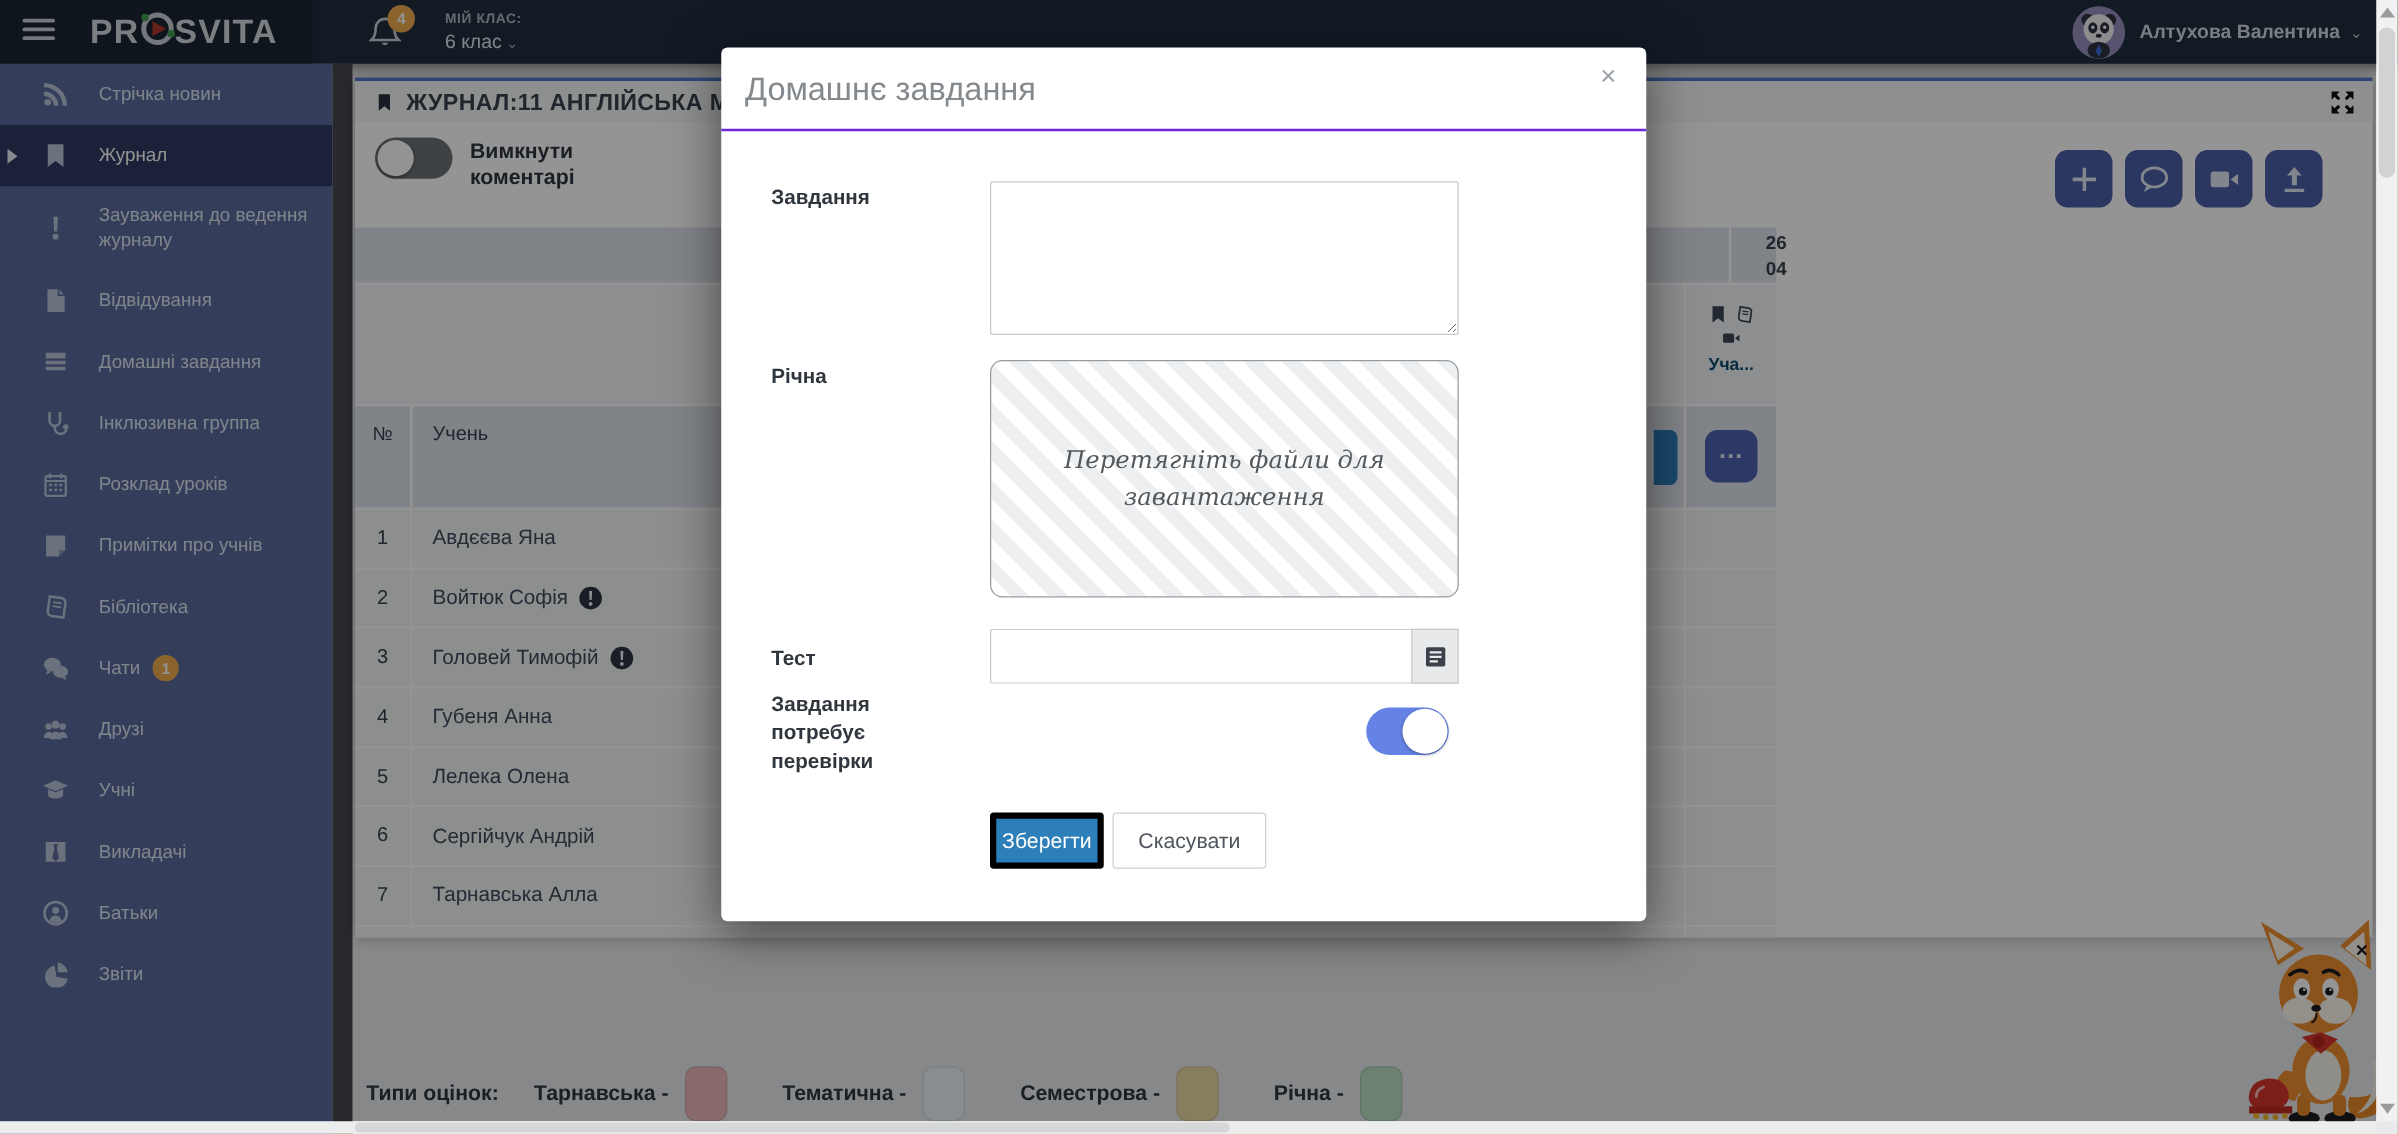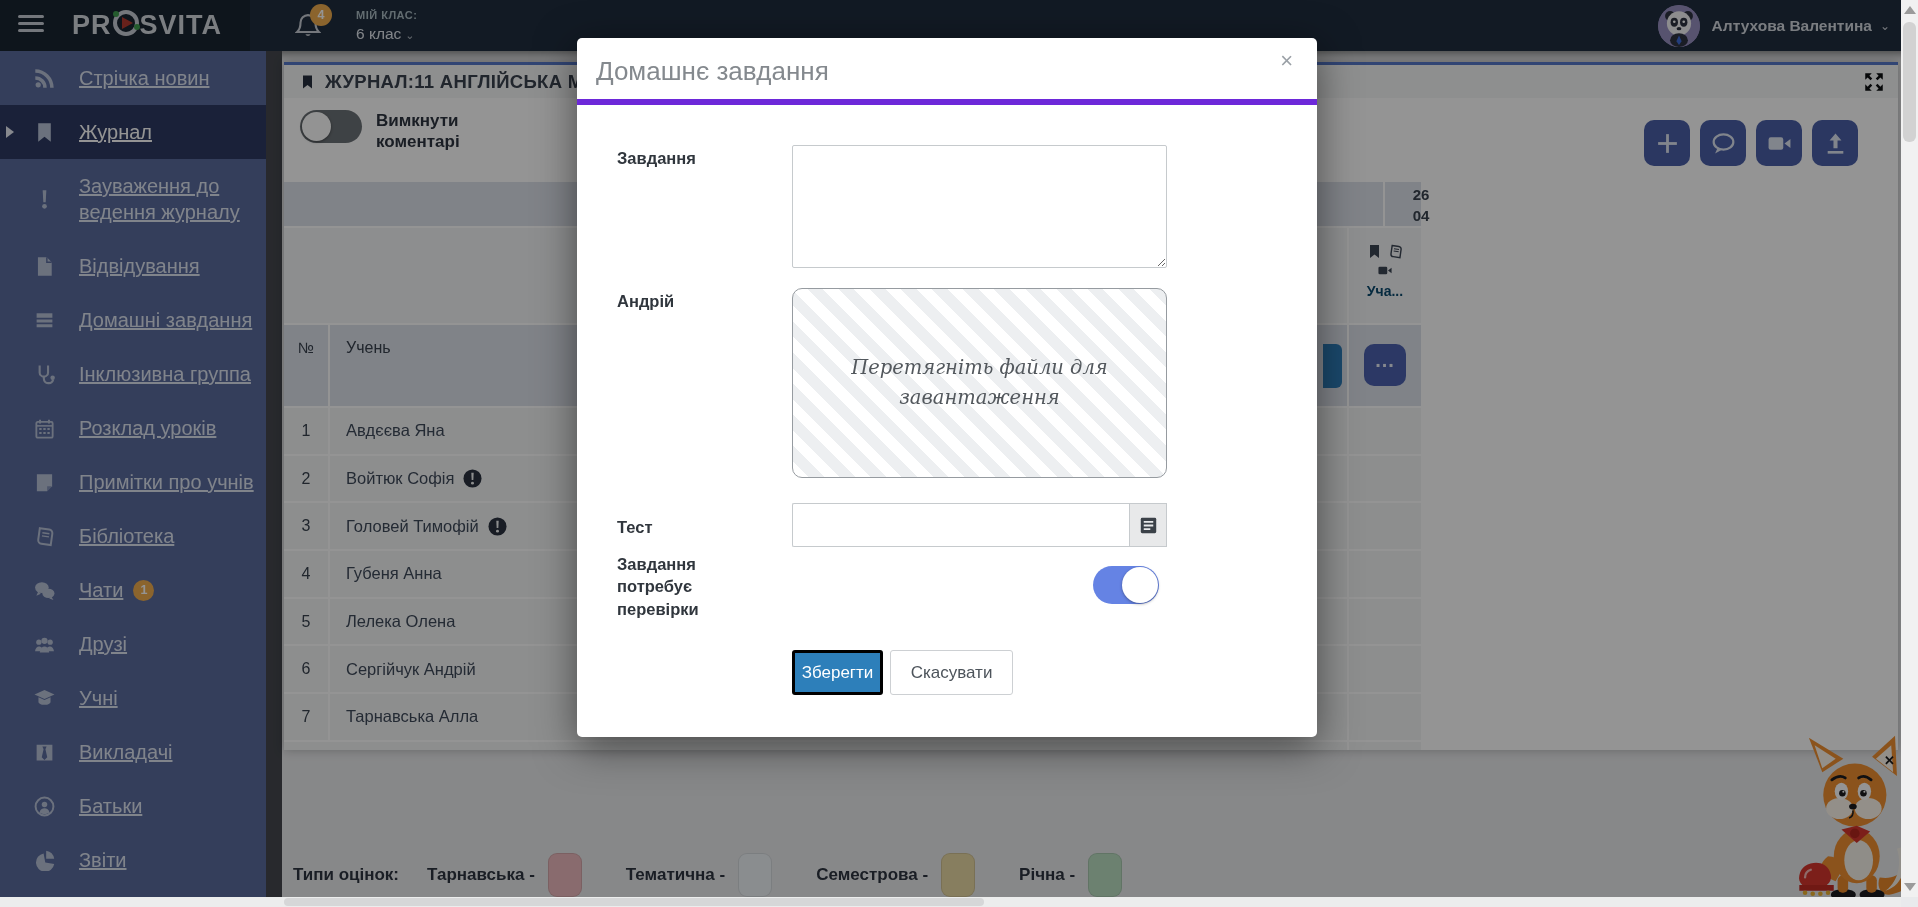--- a/index.html
+++ b/index.html
@@ -23,21 +23,21 @@
   .myclass-value .chev { font-size:11px; margin-left:4px; color:#aeb7c0; }
   .user-box { position:absolute; right:28px; top:0; height:51px; display:flex; align-items:center; cursor:pointer; }
   .avatar { width:42px; height:42px; border-radius:50%; background:#978fc0; overflow:hidden; flex:0 0 42px; }
   .user-name { margin-left:12px; font-size:15.5px; font-weight:bold; color:#d2d7de; }
   .user-chev { margin-left:8px; color:#c9ced6; font-size:12px; }
 
   
   .sidebar { position:absolute; left:0; top:51px; width:266px; height:856px; background:#5a6b9e; z-index:1; overflow:hidden; }
   .sb-item { position:relative; display:flex; align-items:center; padding:14px 10px 14px 34px; cursor:pointer; }
   .sb-item .sb-icon { width:21px; height:21px; color:#b9c3d8; flex:0 0 21px; }
-  .sb-item .sb-label { margin-left:24px; font-size:20px; color:#dde3ef; line-height:1.3;text-decoration:underline; }
+  .sb-item .sb-label { margin-left:24px; font-size:15px; color:#dde3ef; line-height:1.3; }
   .sb-item.active { background:#2d3a63; }
   .sb-item.active .sb-label { color:#ffffff; }
   .sb-item.active::before { content:""; position:absolute; left:6px; top:50%; margin-top:-6px; border-left:8px solid #e8ecf5; border-top:6px solid transparent; border-bottom:6px solid transparent; }
   .sb-badge { margin-left:10px; min-width:21px; height:21px; border-radius:50%; background:#f0ad4e; color:#fff; font-size:12.5px; font-weight:bold; display:inline-flex; align-items:center; justify-content:center; }
   .sb-scroll { position:absolute; left:266px; top:51px; width:16px; height:856px; background:#45484e; z-index:1; }
 
   
   .card { position:absolute; left:284px; top:62px; width:1614px; height:688px; background:#ffffff; border-top:3px solid #5578c9; box-shadow:0 0 10px rgba(0,0,0,.25); z-index:1; }
   .titlebar { position:absolute; left:0; top:0; width:100%; height:33px; background:#f5f6f7; display:flex; align-items:center; padding:0 16px; }
   .titlebar .bm { width:15px; height:16px; color:#27303f; margin-right:10px; }
@@ -84,37 +84,37 @@
 
   
   .fox { position:absolute; left:1784px; top:733px; width:134px; height:174px; z-index:1; }
   .fox-close { position:absolute; left:1884px; top:753px; font-size:13px; font-weight:bold; color:#1a1a1a; z-index:1; cursor:pointer; }
 
   
   .overlay { position:absolute; left:0; top:0; width:1901px; height:897px; background:rgba(0,0,0,.42); z-index:50; }
 
   
   .modal { position:absolute; left:577px; top:38px; width:740px; height:699px; background:#fff; border-radius:5px; box-shadow:0 10px 40px rgba(0,0,0,.5); z-index:100; }
-  .m-head { position:absolute; left:0; top:0; width:100%; height:67px; border-bottom:6px solid #6d28d9; }
+  .m-head { position:absolute; left:0; top:0; width:100%; height:67px; border-bottom:2px solid #6d28d9; }
   .m-title { position:absolute; left:19px; top:18px; font-size:26px; color:#84898e; }
   .m-close { position:absolute; right:24px; top:12px; font-size:22px; color:#9aa0a6; cursor:pointer; line-height:1; }
   .m-label { position:absolute; left:40px; font-size:16.5px; font-weight:bold; color:#30363d; line-height:1.35; }
   .m-textarea { position:absolute; left:215px; top:107px; width:375px; height:123px; border:1px solid #c6cacd; border-radius:2px; resize:both; font-family:"Liberation Sans",sans-serif; font-size:15px; padding:6px 8px; color:#333; outline:none; }
   .dropzone { position:absolute; left:215px; top:250px; width:375px; height:190px; border:1px solid #969ba0; border-radius:10px;
     background:repeating-linear-gradient(45deg,#ffffff 0 11px,#edeff1 11px 22px);
     display:flex; align-items:center; justify-content:center; cursor:pointer; }
   .dz-text { width:270px; text-align:center; font-family:"DejaVu Serif", serif; font-style:italic; font-size:19.5px; color:#53585d; line-height:1.55; }
   .test-wrap { position:absolute; left:215px; top:465px; width:375px; height:44px; display:flex; }
   .test-input { flex:1; border:1px solid #c6cacd; border-right:none; border-radius:2px 0 0 2px; font-size:15px; padding:0 8px; outline:none; color:#333; }
   .test-btn { width:38px; height:44px; background:#e8e9ea; border:1px solid #c6cacd; display:flex; align-items:center; justify-content:center; cursor:pointer; color:#3b4148; }
   .test-btn .ic { width:19px; height:19px; }
   .m-toggle-on { position:absolute; left:516px; top:528px; width:66px; height:38px; border-radius:19px; background:#6583e4; cursor:pointer; }
   .m-toggle-on .knob { position:absolute; right:1px; top:1px; width:36px; height:36px; border-radius:50%; background:#fff; box-shadow:0 1px 3px rgba(0,0,0,.35); }
   .m-buttons { position:absolute; left:215px; top:612px; display:flex; gap:7px; }
-  .btn-save { width:91px; height:45px; background:#2d7fba; color:#fff; font-size:17px; border:3px solid #000000; border-radius:3px; display:flex; align-items:center; justify-content:center; cursor:pointer; font-family:"Liberation Sans",sans-serif; }
+  .btn-save { width:91px; height:45px; background:#2d7fba; color:#fff; font-size:17px; border:5px solid #000000; border-radius:3px; display:flex; align-items:center; justify-content:center; cursor:pointer; font-family:"Liberation Sans",sans-serif; }
   .btn-cancel { width:123px; height:45px; background:#fff; color:#4d545b; font-size:17px; border:1px solid #cdd0d3; border-radius:3px; display:flex; align-items:center; justify-content:center; cursor:pointer; font-family:"Liberation Sans",sans-serif; }
 
   
   .vscroll { position:absolute; right:0; top:0; width:17px; height:897px; background:#f1f1f1; z-index:60; }
   .vscroll .arr-up, .vscroll .arr-dn { position:absolute; left:3px; width:0; height:0; }
   .vscroll .arr-up { top:6px; border-left:6px solid transparent; border-right:6px solid transparent; border-bottom:8px solid #9a9a9a; }
   .vscroll .arr-dn { bottom:6px; border-left:6px solid transparent; border-right:6px solid transparent; border-top:8px solid #9a9a9a; }
   .vscroll .thumb { position:absolute; left:2px; top:22px; width:13px; height:120px; border-radius:6px; background:#d2d2d2; }
   .hscroll { position:absolute; left:0; bottom:0; width:1901px; height:10px; background:#eceded; z-index:60; }
   .hscroll .thumb { position:absolute; left:284px; top:1px; width:700px; height:8px; border-radius:4px; background:#d6d7d8; }
@@ -554,21 +554,21 @@
 
   <div class="overlay"></div>
 
   <div class="modal">
     <div class="m-head">
       <span class="m-title">Домашнє завдання</span>
       <span class="m-close">×</span>
     </div>
     <span class="m-label" style="top:109px;">Завдання</span>
     <textarea class="m-textarea" value="" style=""></textarea>
-    <span class="m-label" style="top:252px;">Андрій</span>
+    <span class="m-label" style="top:252px;">Річна</span>
     <div class="dropzone">
       <span class="dz-text">Перетягніть файли для завантаження</span>
     </div>
     <span class="m-label" style="top:478px;">Тест</span>
     <div class="test-wrap">
       <input class="test-input" type="text" value="" style="">
       <span class="test-btn">
           <span class="ic icx">
             <svg viewBox="0 0 16 16" width="100%" height="100%" fill="currentColor" xmlns="http://www.w3.org/2000/svg">
               <rect x="1.5" y="1.5" width="13" height="13" rx="1.2"></rect>

